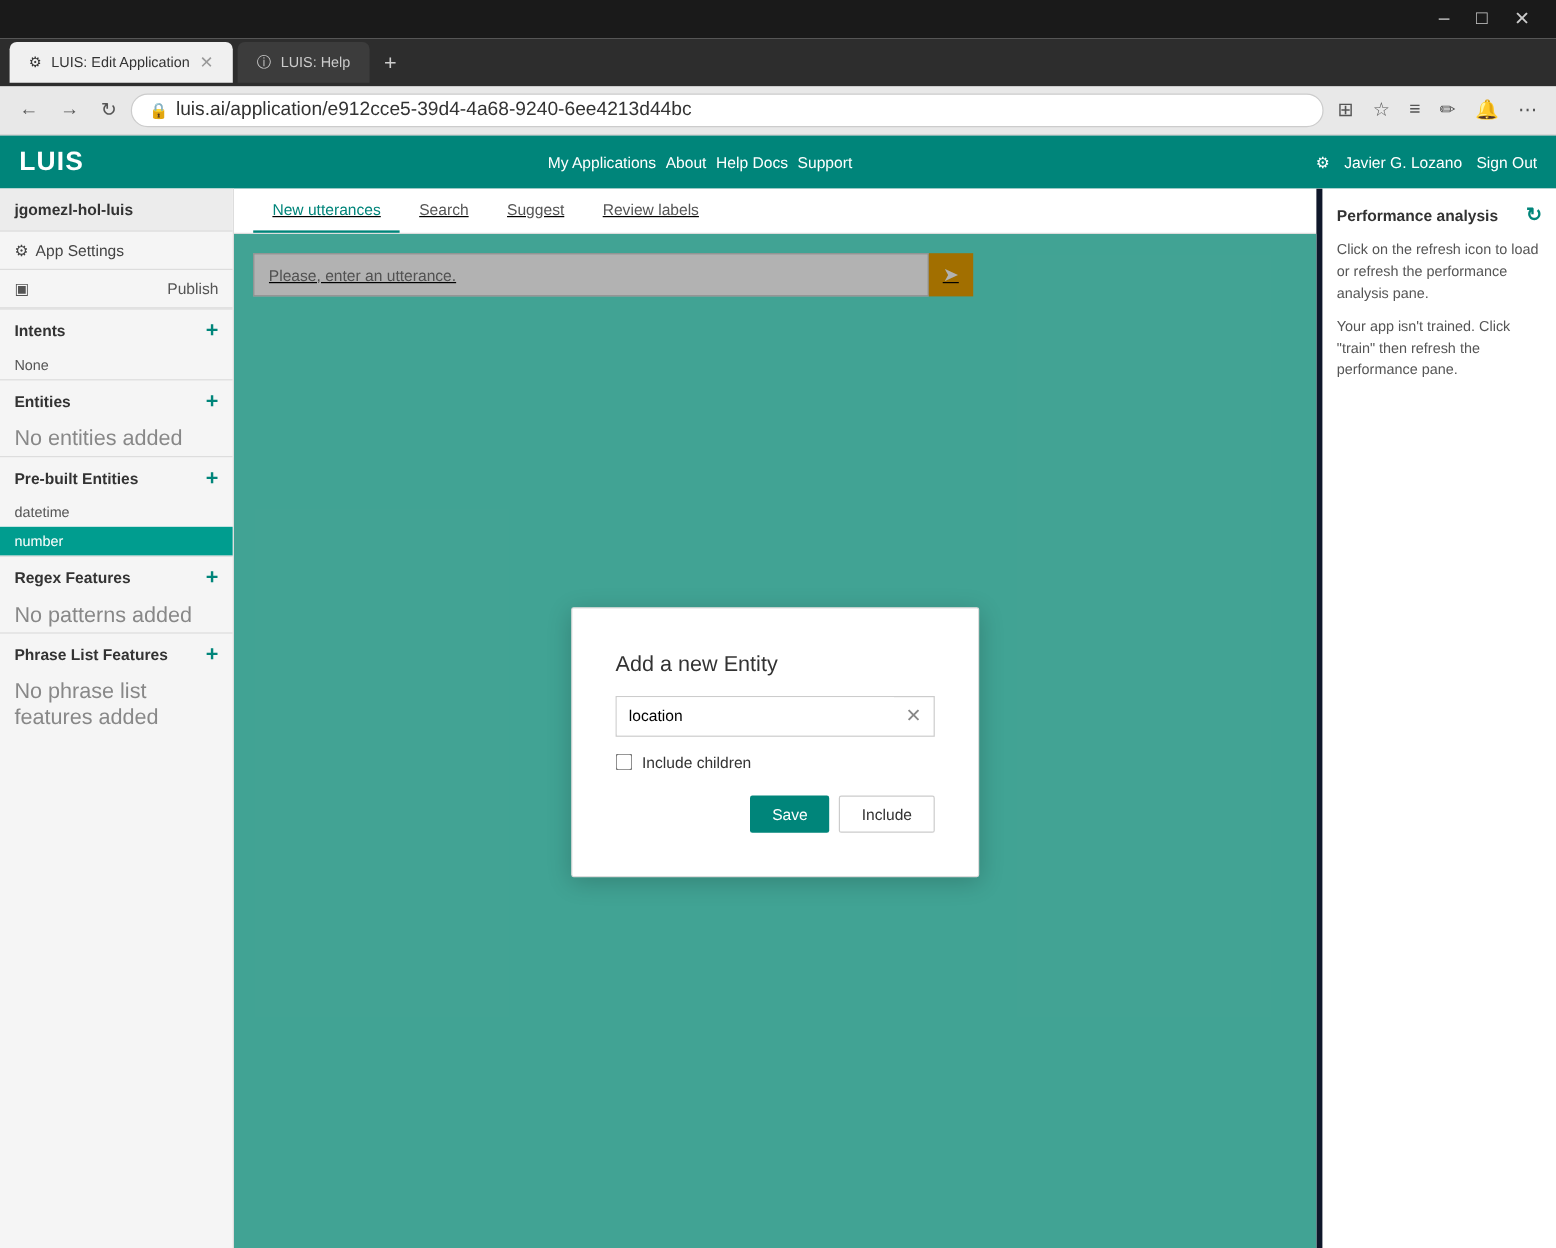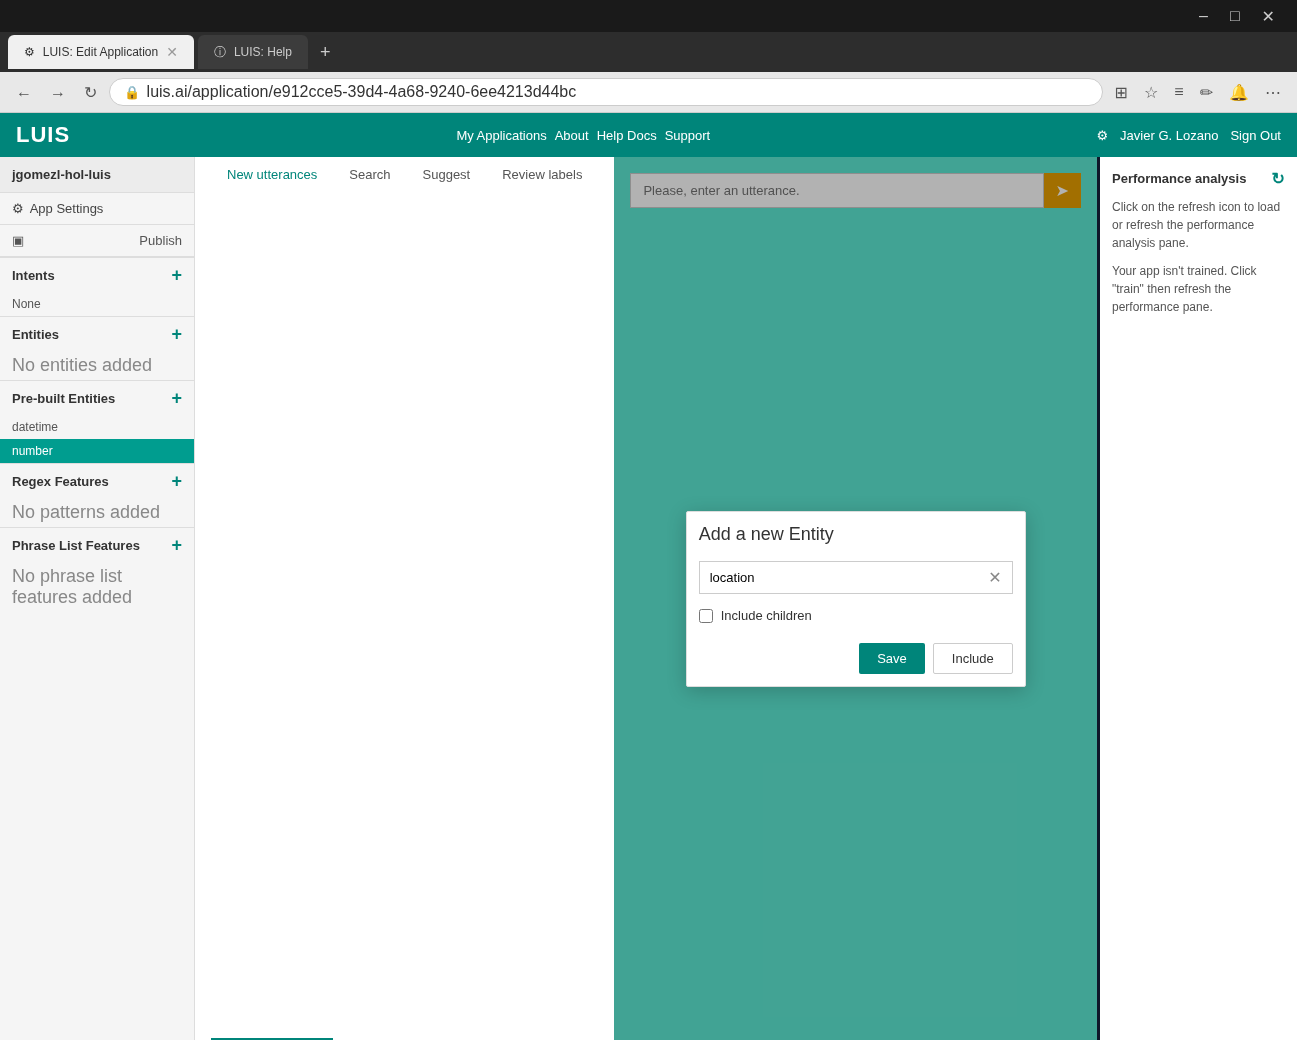--- a/index.html
+++ b/index.html
@@ -37,42 +37,42 @@
     .sidebar-item { padding: 8px 12px; font-size: 13px; color: #555; cursor: pointer; display: flex; align-items: center; justify-content: space-between; }
     .sidebar-item.publish-item { display: flex; align-items: center; gap: 6px; color: #555; padding: 8px 12px; border-bottom: 1px solid #ddd; }
     .sidebar-section-header { padding: 8px 12px; font-size: 13px; font-weight: 600; color: #333; display: flex; align-items: center; justify-content: space-between; border-top: 1px solid #ddd; }
     .sidebar-add-btn { color: #00857a; font-size: 18px; cursor: pointer; line-height: 1; }
     .sidebar-sub-item { padding: 5px 12px; font-size: 12px; color: #555; cursor: pointer; }
     .sidebar-sub-item.highlighted { background: #009d8f; color: white; }
     .sidebar-no-items { padding: 4px 12px; font-size: 18px; color: #888; }
     .app-settings-btn { padding: 8px 12px; font-size: 13px; color: #444; display: flex; align-items: center; gap: 6px; cursor: pointer; border-bottom: 1px solid #ddd; }
 
     
-    .content-area { flex: 1; display: flex; flex-direction: row; overflow: hidden; }
+    .content-area { flex: 1; display: flex; flex-direction: column; overflow: hidden; text-decoration: underline; }
     .tabs-bar { background: white; border-bottom: 1px solid #ddd; display: flex; padding: 0 16px; }
     .tab-item { padding: 10px 16px; font-size: 13px; color: #555; cursor: pointer; border-bottom: 2px solid transparent; }
     .tab-item.active { color: #00857a; border-bottom: 2px solid #00857a; font-weight: 500; }
 
     .content-body { flex: 1; background: #5eead4; padding: 16px; overflow: auto; position: relative; }
     .utterance-input-row { display: flex; gap: 0; margin-bottom: 16px; max-width: 600px; }
     .utterance-input { flex: 1; border: 1px solid #ccc; padding: 8px 12px; font-size: 13px; color: #999; outline: none; }
     .utterance-submit { background: #e8a000; border: none; color: white; padding: 8px 12px; cursor: pointer; font-size: 16px; }
 
     
-    .performance-panel { width: 200px; background: white; border-left: 3px solid #0f172a; padding: 12px; flex-shrink: 0; }
+    .performance-panel { width: 200px; background: white; border-left: 5px solid #0f172a; padding: 12px; flex-shrink: 0; }
     .performance-title { font-size: 13px; color: #333; font-weight: 600; display: flex; align-items: center; justify-content: space-between; margin-bottom: 10px; }
     .refresh-icon { color: #00857a; cursor: pointer; font-size: 16px; }
     .performance-text { font-size: 12px; color: #555; line-height: 1.5; margin-bottom: 10px; }
 
     
     .bottom-bar { height: 32px; background: #2d2d2d; display: flex; align-items: center; padding: 0 12px; color: white; font-size: 12px; gap: 6px; }
 
     
     .modal-overlay { position: absolute; top: 0; left: 0; right: 0; bottom: 0; background: rgba(0,0,0,0.3); display: flex; align-items: center; justify-content: center; z-index: 100; }
-    .modal { background: white; border: 1px solid #ddd; border-radius: 2px; padding: 12px; width: 340px; box-shadow: 0 4px 20px rgba(0,0,0,0.2); }
+    .modal { background: white; border: 1px solid #ddd; border-radius: 2px; padding: 36px; width: 340px; box-shadow: 0 4px 20px rgba(0,0,0,0.2); }
     .modal-title { font-size: 18px; color: #333; margin-bottom: 16px; font-weight: 400; }
     .modal-input-row { display: flex; align-items: center; border: 1px solid #ccc; margin-bottom: 14px; }
     .modal-input { flex: 1; border: none; padding: 8px 10px; font-size: 13px; outline: none; }
     .modal-clear-btn { background: none; border: none; color: #888; font-size: 16px; cursor: pointer; padding: 6px 10px; }
     .modal-checkbox-row { display: flex; align-items: center; gap: 8px; margin-bottom: 20px; }
     .modal-checkbox { width: 14px; height: 14px; }
     .modal-checkbox-label { font-size: 13px; color: #333; }
     .modal-actions { display: flex; justify-content: flex-end; gap: 8px; }
     .modal-save-btn { background: #00857a; color: white; border: none; padding: 7px 18px; font-size: 13px; cursor: pointer; border-radius: 2px; }
     .modal-cancel-btn { background: white; color: #333; border: 1px solid #ccc; padding: 7px 18px; font-size: 13px; cursor: pointer; border-radius: 2px; }

